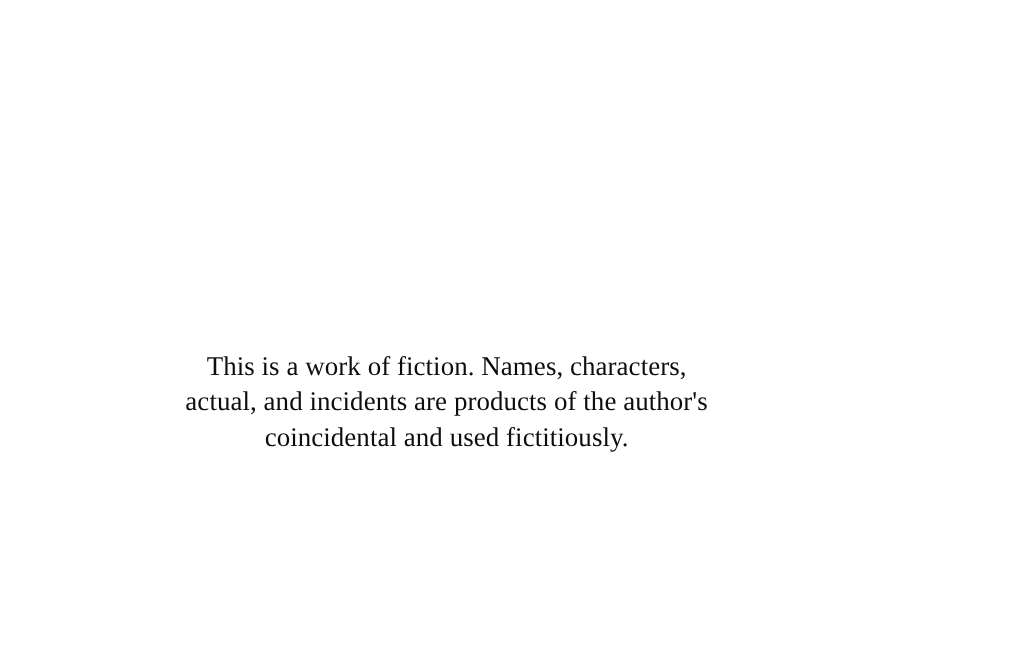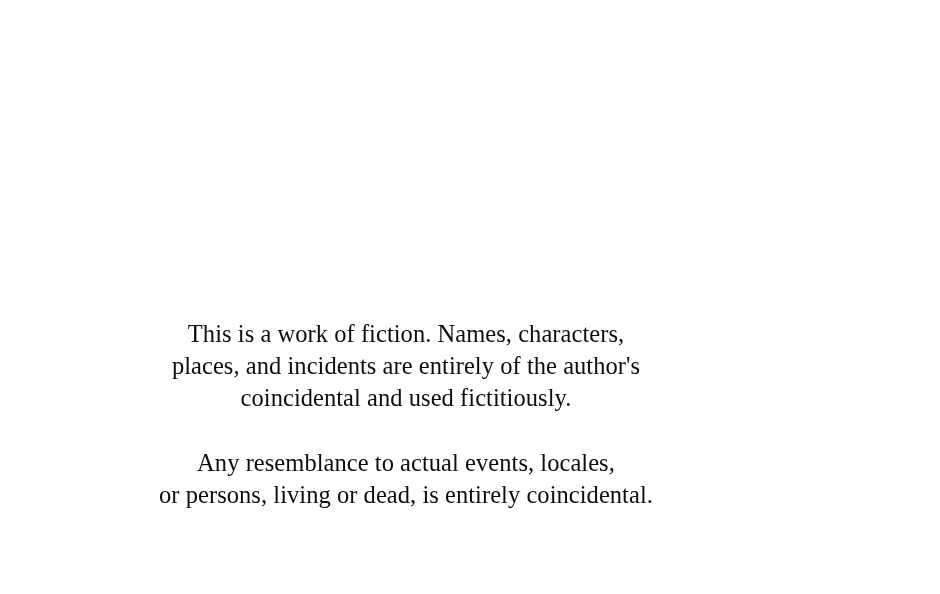--- a/index.html
+++ b/index.html
@@ -42,26 +42,22 @@
 </style>
 </head>
 <body>
 
 <div class="page">
 
   <div class="disclaimer-block">
 
     <div class="para">
       <span class="line">This is a work of fiction. Names, characters,</span>
-      <span class="line">places, and incidents are entirely of the author's</span>
+      <span class="line">actual, and incidents are products of the author's</span>
       <span class="line">coincidental and used fictitiously.</span>
     </div>
 
     <div class="para-spacer"></div>
 
-    <div class="para">
-      <span class="line">Any resemblance to actual events, locales,</span>
-      <span class="line">or persons, living or dead, is entirely coincidental.</span>
-    </div>
 
   </div>
 
 </div>
 
 </body></html>

